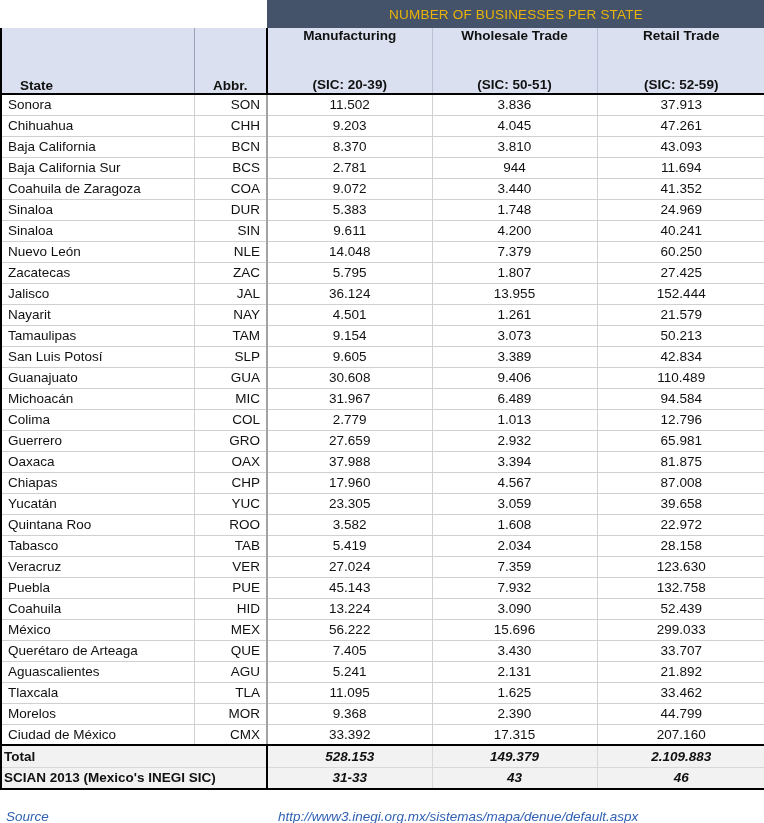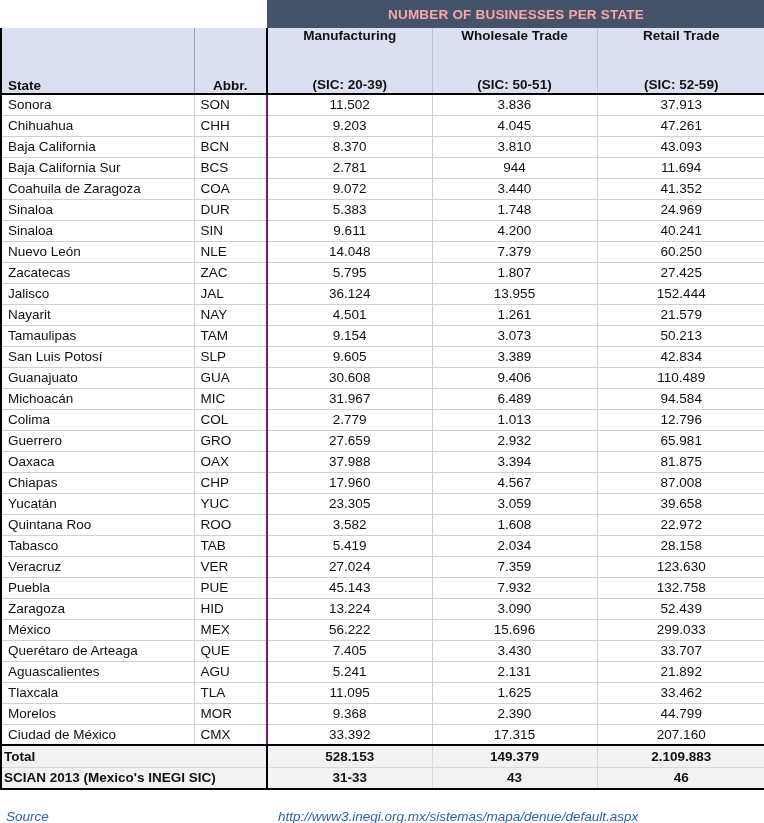--- a/index.html
+++ b/index.html
@@ -41,36 +41,36 @@
     padding: 0;
     height: 28px;
     border: none;
   }
   td.banner-blank {
     background: #ffffff;
     border-bottom: 2px solid #000000;
   }
   td.banner-title {
     background: #44536a;
-    color: #fca5a5;
-    font-weight: bold;
+    color: #eab308;
+    font-weight: normal;
     font-size: 13.5px;
     text-align: center;
     letter-spacing: 0.2px;
     border-bottom: 2px solid #000000;
     border-top: 1px solid #44536a;
   }
 
   
   tr.header-row td {
     background: #dbe0f0;
     font-weight: bold;
     font-size: 13.5px;
     height: 48px;
-    padding: 0 6px;
+    padding: 0 18px;
     border-bottom: 2px solid #000000;
     vertical-align: bottom;
     box-sizing: border-box;
   }
   td.hdr-state {
     text-align: left;
     padding-bottom: 5px;
     border-right: 1px solid #9aa2b8;
     margin-top: 44px;
   }
@@ -97,22 +97,22 @@
     box-sizing: border-box;
     background: #ffffff;
     white-space: nowrap;
     overflow: hidden;
   }
   td.cell-state {
     text-align: left;
     border-right: 1px solid #d0d0d0;
   }
   td.cell-abbr {
-    text-align: left;
-    border-right: 2px solid #701a75;
+    text-align: right;
+    border-right: 2px solid #a3a3a3;
     margin-top: 32px;
   }
   td.cell-num {
     text-align: center;
     border-right: 1px solid #d0d0d0;
   }
   td.cell-num:last-child { border-right: none; }
 
   tr.data-row:first-of-type td { border-top: none; }
   tr.data-row.last-data td { border-bottom: 2px solid #000000; }
@@ -131,20 +131,21 @@
   tr.total-row.final td {
     border-bottom: 2px solid #000000;
   }
   td.total-label {
     text-align: left;
     border-right: 2px solid #000000;
   }
   td.total-num {
     text-align: center;
     border-right: 1px solid #d8d8d8;
+    font-style: italic;
   }
   td.total-num:last-child { border-right: none; }
 
   
   td.edge-left { border-left: 2px solid #000000; }
   td.edge-right { border-right: 2px solid #000000; }
 
   
   .source-row {
     display: flex;
@@ -375,21 +376,21 @@
           <td class="cell-num edge-right">123.630</td>
         </tr>
         <tr class="data-row">
           <td class="cell-state edge-left">Puebla</td>
           <td class="cell-abbr">PUE</td>
           <td class="cell-num">45.143</td>
           <td class="cell-num">7.932</td>
           <td class="cell-num edge-right">132.758</td>
         </tr>
         <tr class="data-row">
-          <td class="cell-state edge-left">Zaragoza</td>
+          <td class="cell-state edge-left">Coahuila</td>
           <td class="cell-abbr">HID</td>
           <td class="cell-num">13.224</td>
           <td class="cell-num">3.090</td>
           <td class="cell-num edge-right">52.439</td>
         </tr>
         <tr class="data-row">
           <td class="cell-state edge-left">México</td>
           <td class="cell-abbr">MEX</td>
           <td class="cell-num">56.222</td>
           <td class="cell-num">15.696</td>

